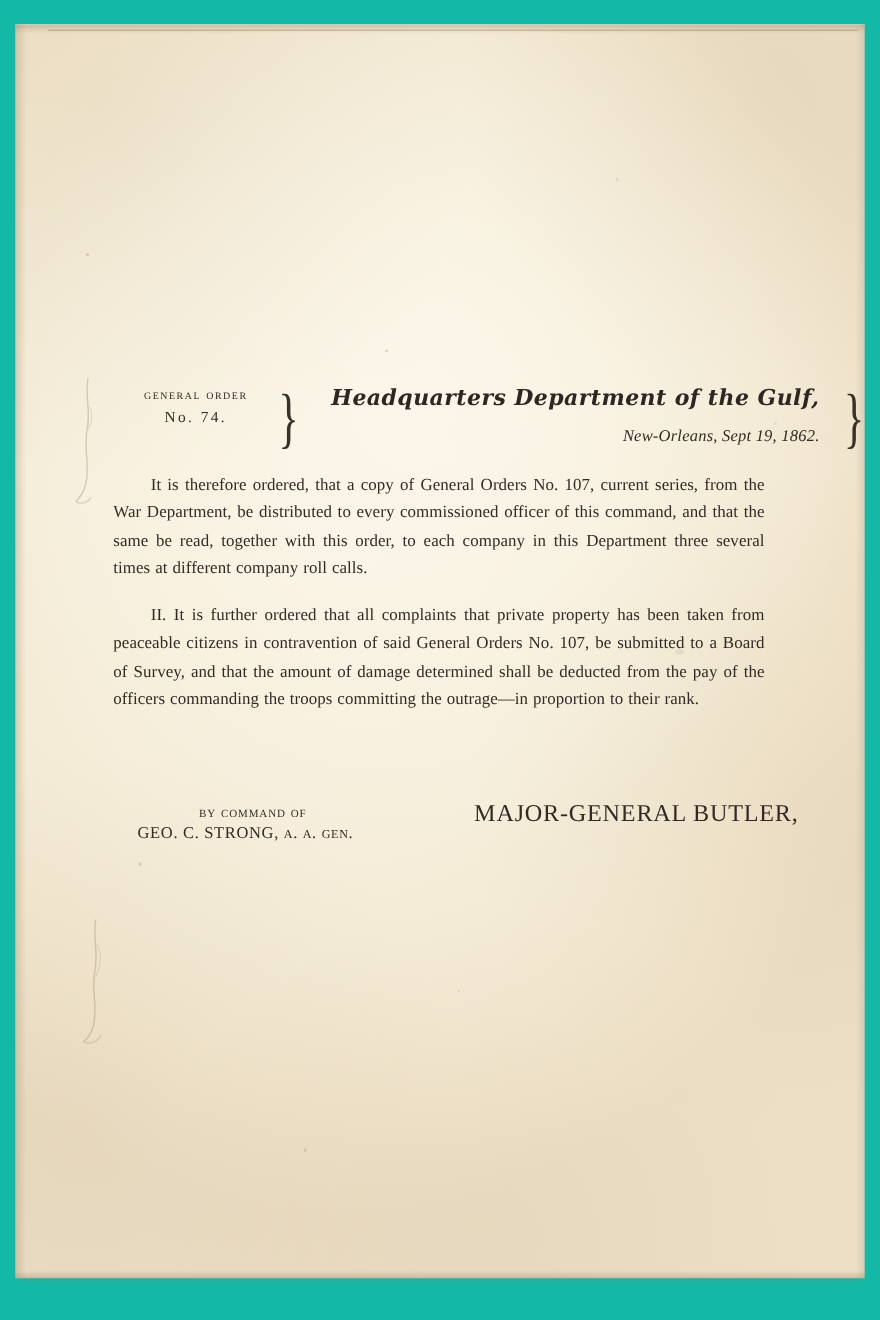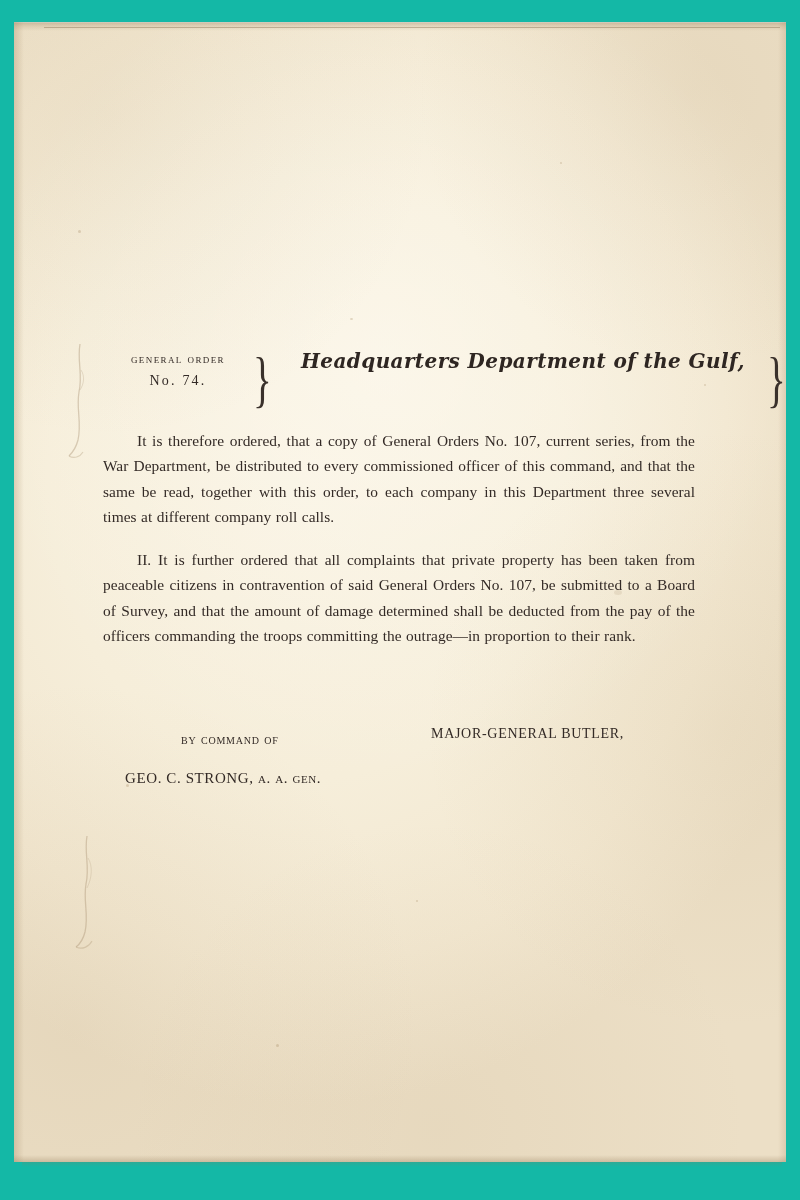--- a/index.html
+++ b/index.html
@@ -212,29 +212,29 @@
     letter-spacing: 0.8px;
     font-variant: small-caps;
     text-transform: lowercase;
     white-space: nowrap;
     text-align: right;
   }
   .sig-butler {
     position: absolute;
     left: 328px;
     top: 0;
-    font-size: 14px;
+    font-size: 22px;
     letter-spacing: 0.7px;
     white-space: nowrap;
     text-align: right;
   }
   .sig-strong {
     position: absolute;
     left: 22px;
-    top: 44px;
+    top: 24px;
     font-size: 15px;
     letter-spacing: 0.6px;
     white-space: nowrap;
   }
   .sig-strong .sc {
     font-variant: small-caps;
     text-transform: lowercase;
   }
 </style>
 </head>
@@ -282,20 +282,24 @@
 
     <div class="masthead">
 
       <div class="order-block">
         <div class="order-title">GENERAL ORDER</div>
         <div class="order-number">No. 74.</div>
       </div>
 
       <div class="hq-block">
         <div class="hq-title">Headquarters Department of the Gulf,</div>
+        <div class="hq-date">
+          <span class="ital">New-Orleans,</span>
+          <span class="ital">Sept 19, 1862.</span>
+        </div>
       </div>
     </div>
 
     <span class="brace brace-left">}</span>
     <span class="brace brace-right">}</span>
 
     <div class="body">
       <p class="para">It is therefore ordered,  that  a copy of General Orders No. 107, current series, from  the  War Department,  be  distributed  to   every commissioned  officer  of this command, and that the same be  read,  together with this order, to each  company  in this Department three several times at different company  roll calls.</p>
       <p class="para last">II.   It is further  ordered that all complaints  that private  property  has  been taken from  peaceable  citizens in contravention of  said General Orders No. 107, be submitted to a Board of  Survey, and that  the amount of  damage determined shall be deducted  from the pay of the  officers  commanding  the troops committing the outrage—in proportion to their  rank.</p>
     </div>

